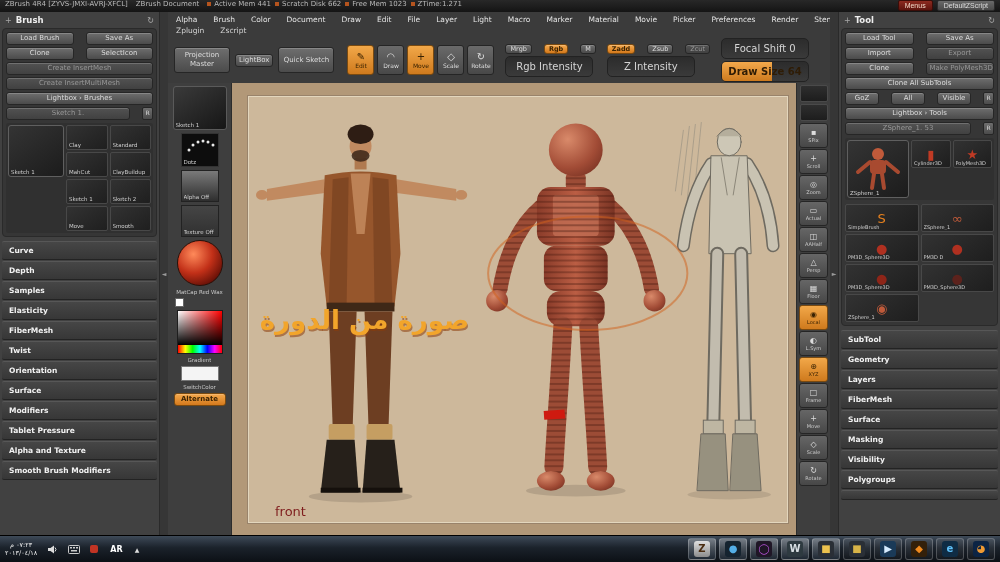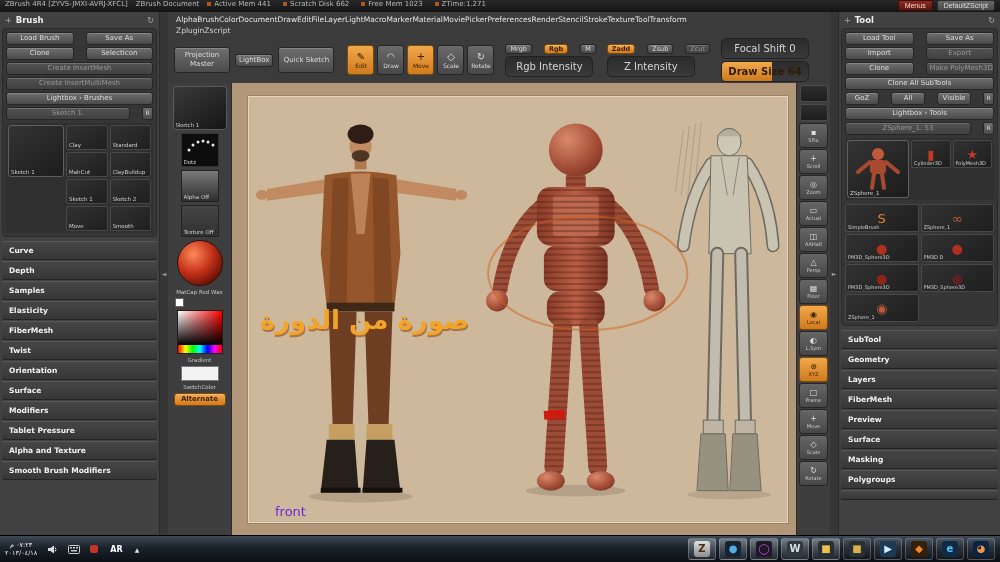--- a/index.html
+++ b/index.html
@@ -3,21 +3,21 @@
 <meta charset="utf-8">
 <style>
   html,body{margin:0;padding:0;background:#1d1d1d;}
   *{box-sizing:border-box;}
   .screen{position:relative;width:1000px;height:562px;overflow:hidden;background:#3b3b3b;
     font-family:"DejaVu Sans","Liberation Sans",sans-serif;color:#ddd;}
 
   
   .titlebar{height:12px;background:linear-gradient(#282828,#141414);display:flex;align-items:flex-start;
     font-size:7px;color:#b9b9b9;padding:0 5px;gap:8px;white-space:nowrap;}
-  .tb-stats{display:flex;align-items:center;gap:12px;}
+  .tb-stats{display:flex;align-items:center;gap:4px;}
   .tb-stat{display:flex;align-items:center;gap:3px;}
   .tb-sep{width:4px;height:4px;background:#b5541e;display:inline-block;}
   .tb-right{margin-left:auto;display:flex;gap:4px;align-items:center;}
   .menus-btn{background:linear-gradient(#8d2b20,#5d140e);border:1px solid #3a0d08;border-radius:2px;
     color:#f3d9c8;font-size:7px;padding:0 6px;line-height:9px;cursor:default;}
   .zscript-btn{background:linear-gradient(#6a6a6a,#494949);border:1px solid #2c2c2c;border-radius:2px;
     color:#ddd;font-size:7px;padding:0 6px;line-height:9px;cursor:default;}
 
   
   .body-row{display:flex;height:523px;}
@@ -49,21 +49,21 @@
   .thumb-label{position:absolute;left:2px;bottom:1px;font-size:5.5px;color:#cfcfcf;white-space:nowrap;overflow:hidden;max-width:95%;}
   .thumb-grid{display:grid;grid-template-columns:1fr 1fr;gap:2px;flex:1;}
   .thumb-sm{height:25px;background:linear-gradient(145deg,#323232,#1f1f1f);border:1px solid #484848;border-radius:2px;position:relative;cursor:pointer;}
 
   .section-list{display:flex;flex-direction:column;gap:1px;margin-top:4px;}
   .section-row{background:linear-gradient(#464646,#373737);border-top:1px solid #575757;border-bottom:1px solid #232323;
     border-radius:2px;font-size:7.5px;font-weight:bold;color:#f2f2f2;padding:4px 7px;cursor:pointer;white-space:nowrap;overflow:hidden;}
 
   
   .center-col{flex:1;display:flex;flex-direction:column;min-width:0;}
-  .menubar{display:flex;gap:0;padding:2px 8px 1px;font-size:7.5px;color:#e4e4e4;white-space:nowrap;height:13px;align-items:center;}
+  .menubar{display:flex;gap:16px;padding:2px 8px 1px;font-size:7.5px;color:#e4e4e4;white-space:nowrap;height:13px;align-items:center;}
   .menubar.row2{height:12px;padding-top:0;color:#d5d5d5;}
   .menu-item{cursor:pointer;}
 
   .toolbar{display:flex;align-items:center;gap:5px;padding:4px 6px;height:46px;}
   .btn.tall{height:26px;width:56px;white-space:normal;line-height:9px;}
   .mode-group{display:flex;gap:3px;margin-left:8px;}
   .mode-btn{width:27px;height:30px;background:linear-gradient(#6a6a6a,#484848);border:1px solid #252525;border-radius:3px;
     display:flex;flex-direction:column;align-items:center;justify-content:center;cursor:pointer;color:#ddd;}
   .mode-btn.orange{background:linear-gradient(#f2a849,#cf7a1d);color:#3a2302;border-color:#7a4a10;}
   .mode-glyph{font-size:10px;line-height:11px;}
@@ -92,21 +92,21 @@
   .picker-hue{height:8px;background:linear-gradient(to right,#f00,#ff0,#0f0,#0ff,#00f,#f0f,#f00);}
   .ls-switch{width:38px;height:15px;background:#f4f4f4;border:1px solid #777;cursor:pointer;}
   .ls-alt{width:52px;}
 
   .canvas{flex:1;position:relative;background:#b29878;min-width:0;}
   .doc{position:absolute;left:16px;right:8px;top:6px;bottom:12px;background:#cdb89b;
     border:1px solid #e3d6bd;box-shadow:0 0 0 1px #99836b;margin-top:7px;}
   .art{position:absolute;left:0;top:0;width:100%;height:100%;}
   .watermark{position:absolute;left:8px;top:208px;width:215px;text-align:center;font-size:26px;font-weight:bold;
     color:#f2a52b;text-shadow:1px 2px 0 rgba(140,60,10,.55);pointer-events:none;}
-  .front-label{position:absolute;left:26px;bottom:3px;font-size:13px;color:#6d28d9;}
+  .front-label{position:absolute;left:26px;bottom:3px;font-size:13px;color:#7f1d1d;}
 
   .right-shelf{width:34px;background:#3e3e3e;border-left:1px solid #2c2c2c;display:flex;flex-direction:column;
     align-items:center;gap:2px;padding:2px 0;overflow:hidden;}
   .shelf-preview{width:28px;height:17px;background:linear-gradient(#2e2e2e,#1d1d1d);border:1px solid #4a4a4a;border-radius:2px;cursor:pointer;}
   .shelf-list{display:flex;flex-direction:column;gap:1px;align-items:center;}
   .shelf-btn{width:29px;height:25px;background:linear-gradient(#666666,#474747);border:1px solid #252525;border-radius:3px;
     display:flex;flex-direction:column;align-items:center;justify-content:center;cursor:pointer;}
   .shelf-btn.orange{background:linear-gradient(#f2a849,#cf7a1d);border-color:#7a4a10;}
   .shelf-glyph{font-size:8px;line-height:9px;color:#ddd;}
   .shelf-label{font-size:5px;color:#ccc;line-height:6px;}
@@ -722,33 +722,33 @@
           </div>
 
           <div class="section-row">
             <span>Layers</span>
           </div>
 
           <div class="section-row">
             <span>FiberMesh</span>
           </div>
 
-          <div class="section-row">
-            <span>Preview</span>
-          </div>
 
           <div class="section-row">
             <span>Surface</span>
           </div>
 
 
           <div class="section-row">
             <span>Masking</span>
           </div>
 
+          <div class="section-row">
+            <span>Visibility</span>
+          </div>
 
           <div class="section-row">
             <span>Polygroups</span>
           </div>
 
           <div class="section-row">
             
           </div>
 
         </div>

